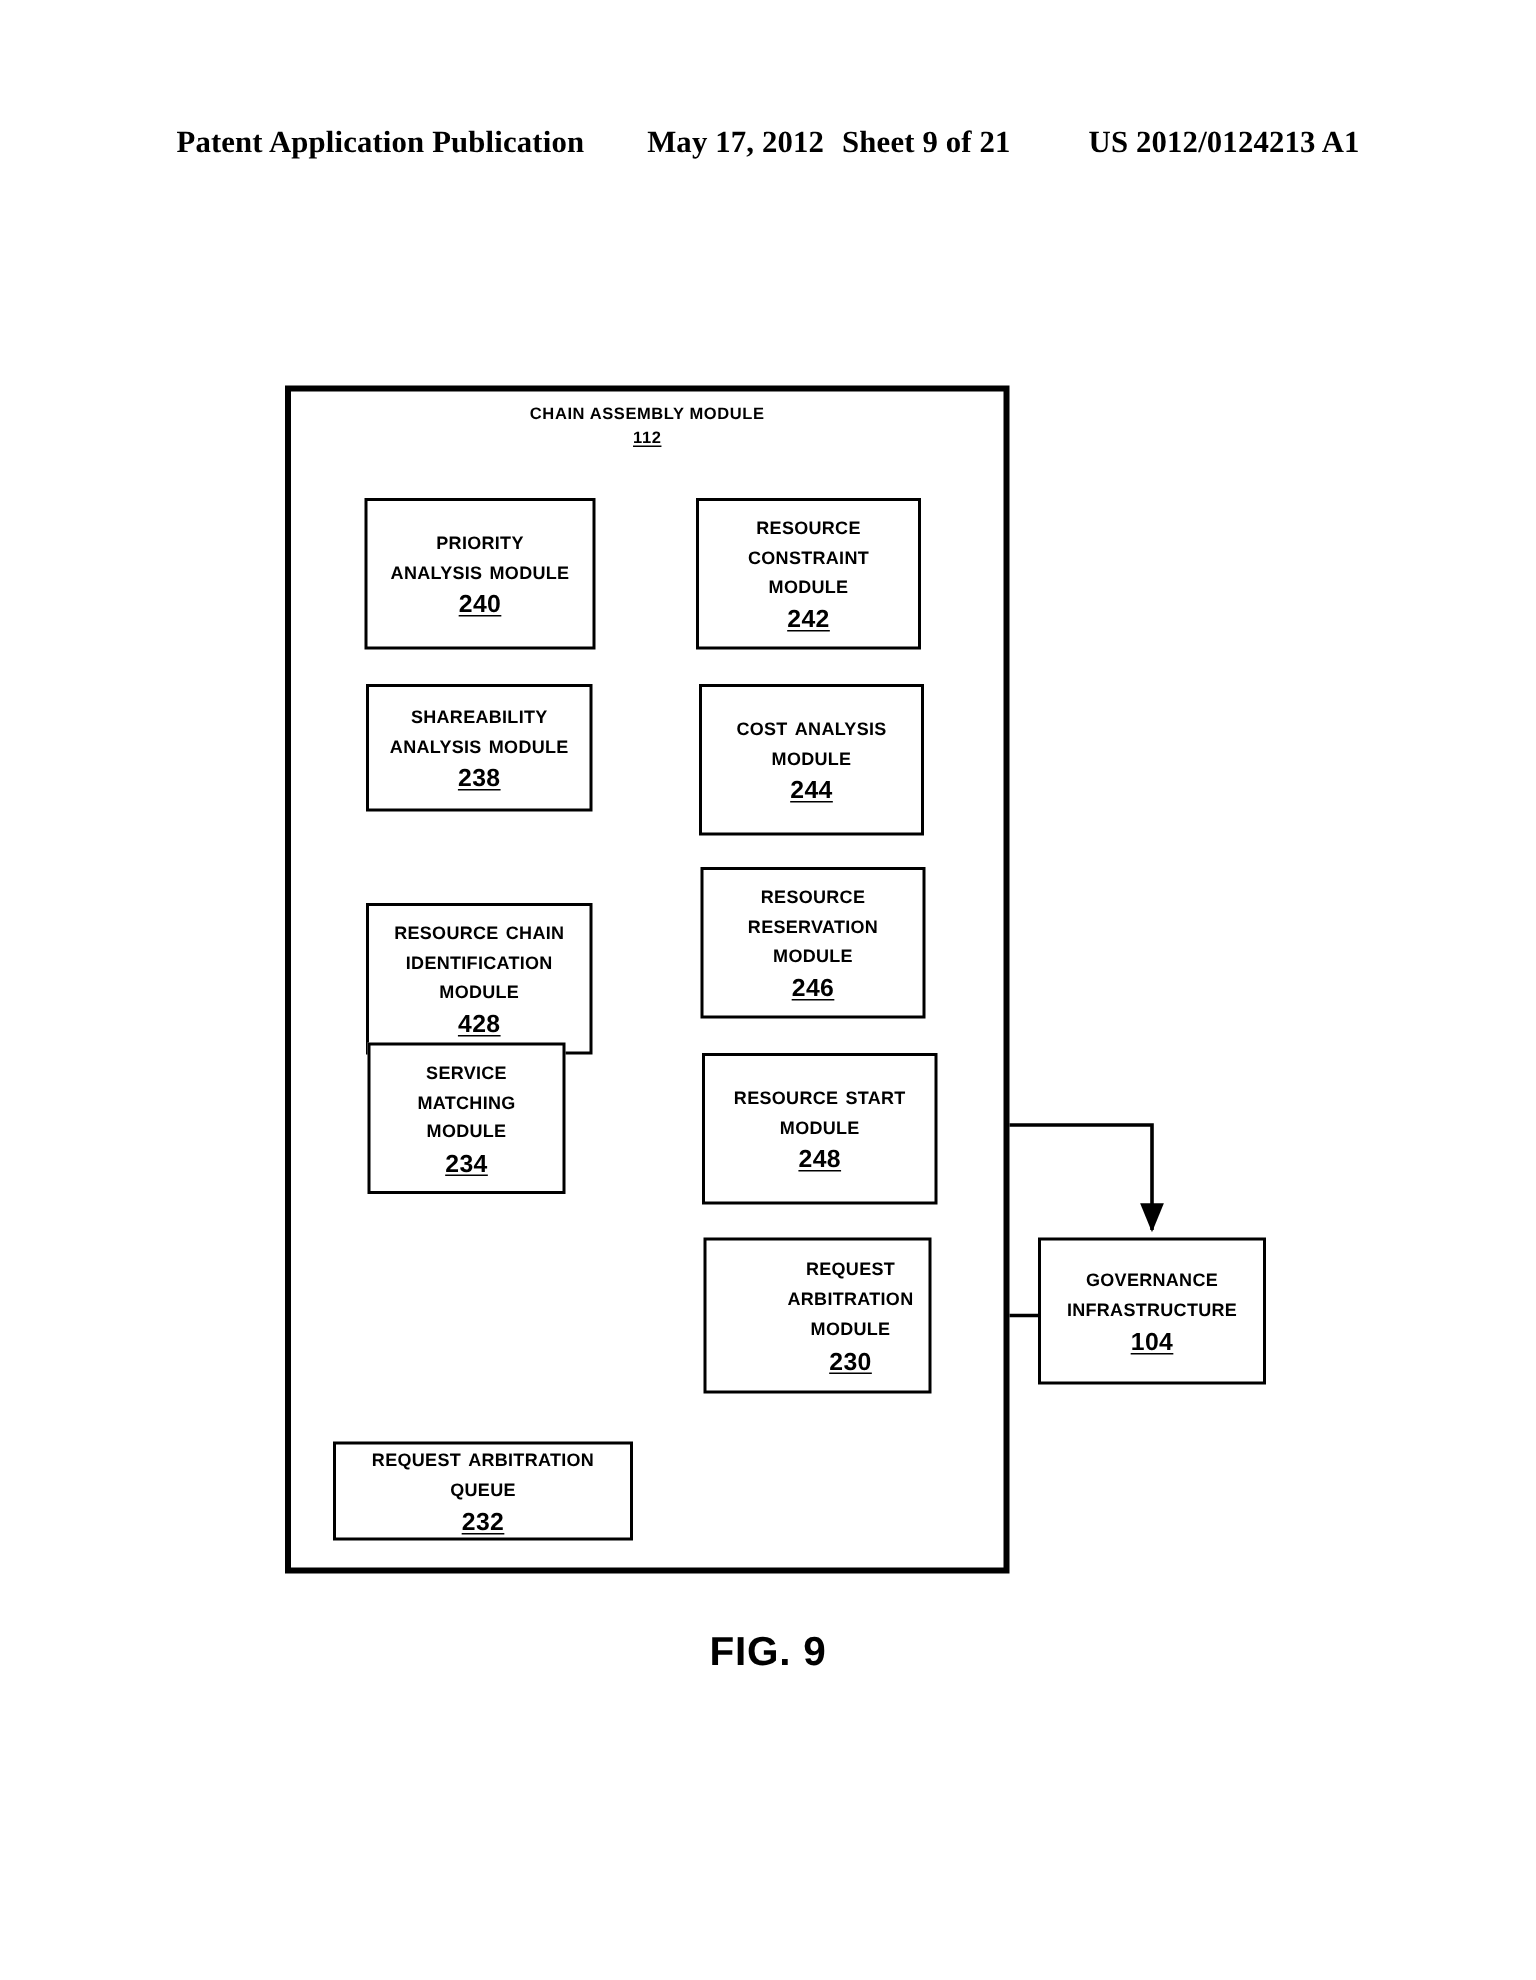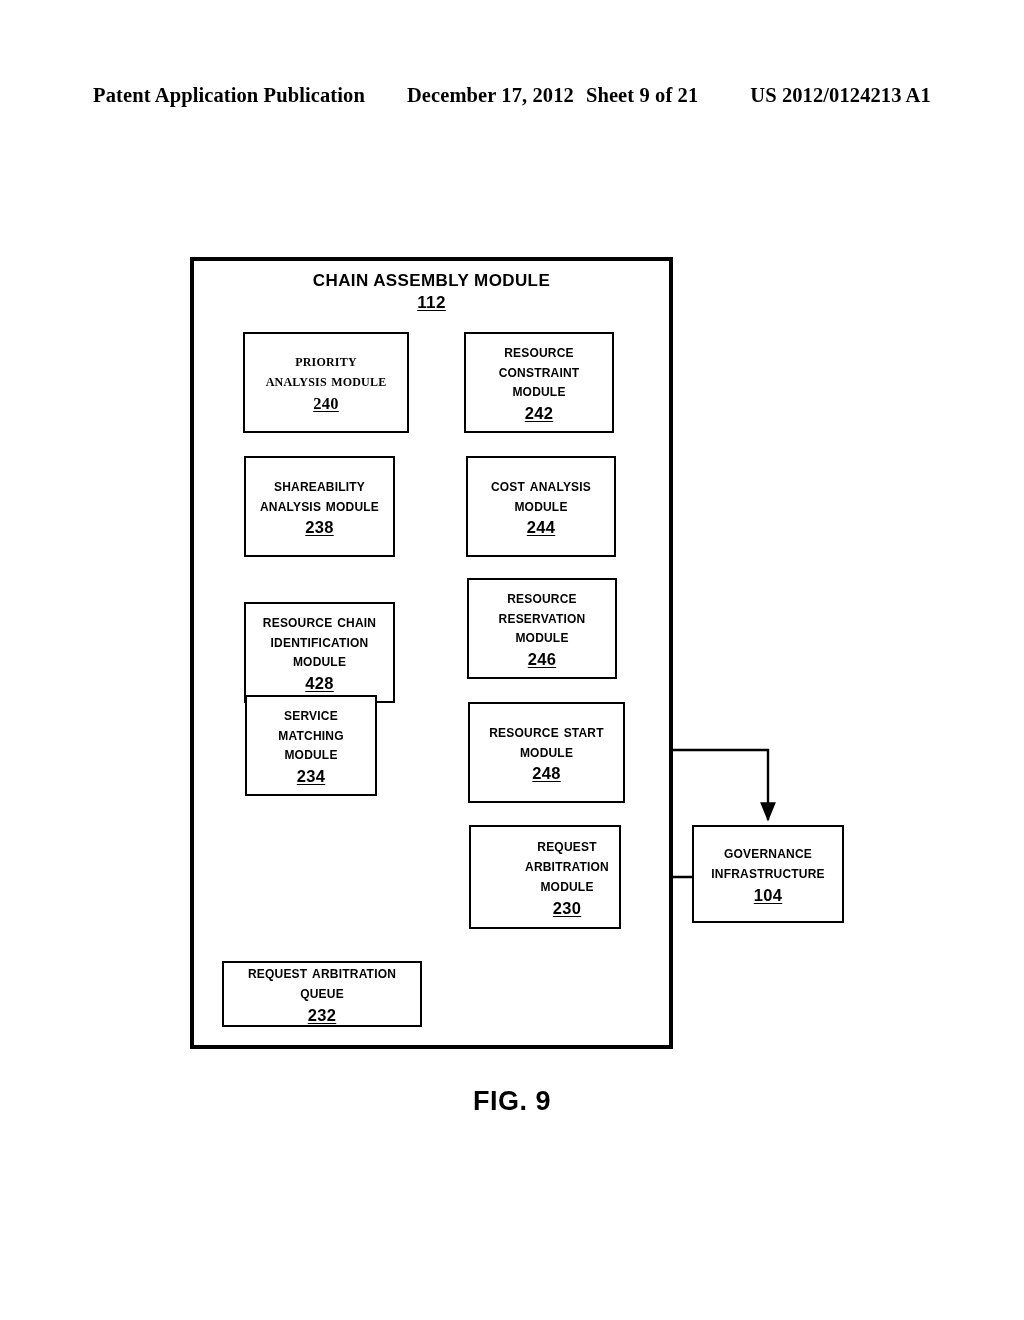--- a/index.html
+++ b/index.html
@@ -98,36 +98,36 @@
     z-index: 1;
   }
   .container-title {
     position: absolute;
     left: 190px;
     top: 270px;
     width: 483px;
     text-align: center;
     font-family: "Liberation Sans", sans-serif;
     font-weight: bold;
-    font-size: 17px;
+    font-size: 11px;
     letter-spacing: 0.4px;
     z-index: 3;
   }
   .container-title .ttl { display: block; line-height: 1.25; }
   .container-title .ref {
     display: block;
     margin-top: 2px;
     text-decoration: underline;
     text-underline-offset: 2px;
   }
 
   
-  #n240 { left: 243px; top: 332px; width: 166px; height: 101px; font-family: Liberation Serif, serif; }
+  #n240 { left: 243px; top: 332px; width: 154px; height: 101px; }
   #n242 { left: 464px; top: 332px; width: 150px; height: 101px; }
-  #n238 { left: 244px; top: 456px; width: 151px; height: 101px; }
+  #n238 { left: 244px; top: 456px; width: 151px; height: 85px; }
   #n244 { left: 466px; top: 456px; width: 150px; height: 101px; }
   #n236 { left: 244px; top: 578px; width: 151px; height: 101px; margin-top: 24px; }
   #n246 { left: 467px; top: 578px; width: 150px; height: 101px; }
   #n234 { left: 245px; top: 695px; width: 132px; height: 101px; }
   #n248 { left: 468px; top: 702px; width: 157px; height: 101px; }
   #n230 { left: 469px; top: 825px; width: 152px; height: 104px; padding-left: 44px; }
   #n232 { left: 222px; top: 961px; width: 200px; height: 66px; }
   #n104 { left: 692px; top: 825px; width: 152px; height: 98px; }
 
   
@@ -140,21 +140,21 @@
     font-family: "Liberation Sans", sans-serif;
     font-weight: bold;
     font-size: 27px;
     letter-spacing: 0.5px;
   }
 </style>
 </head>
 <body>
 
 <div class="page-header">
-  <span class="seg">Patent Application Publication</span><span class="gap-a"></span><span class="seg">December 17, 2012</span><span class="gap-b"></span><span class="seg">Sheet 9 of 21</span><span class="gap-c"></span><span class="seg">US 2012/0124213 A1</span>
+  <span class="seg">Patent Application Publication</span><span class="gap-a"></span><span class="seg">May 17, 2012</span><span class="gap-b"></span><span class="seg">Sheet 9 of 21</span><span class="gap-c"></span><span class="seg">US 2012/0124213 A1</span>
 </div>
 
 <div class="figure">
 
   <div class="outer-container"></div>
   <div class="container-title">
     <span class="ttl">CHAIN ASSEMBLY MODULE</span>
     <span class="ref">112</span>
   </div>
 

